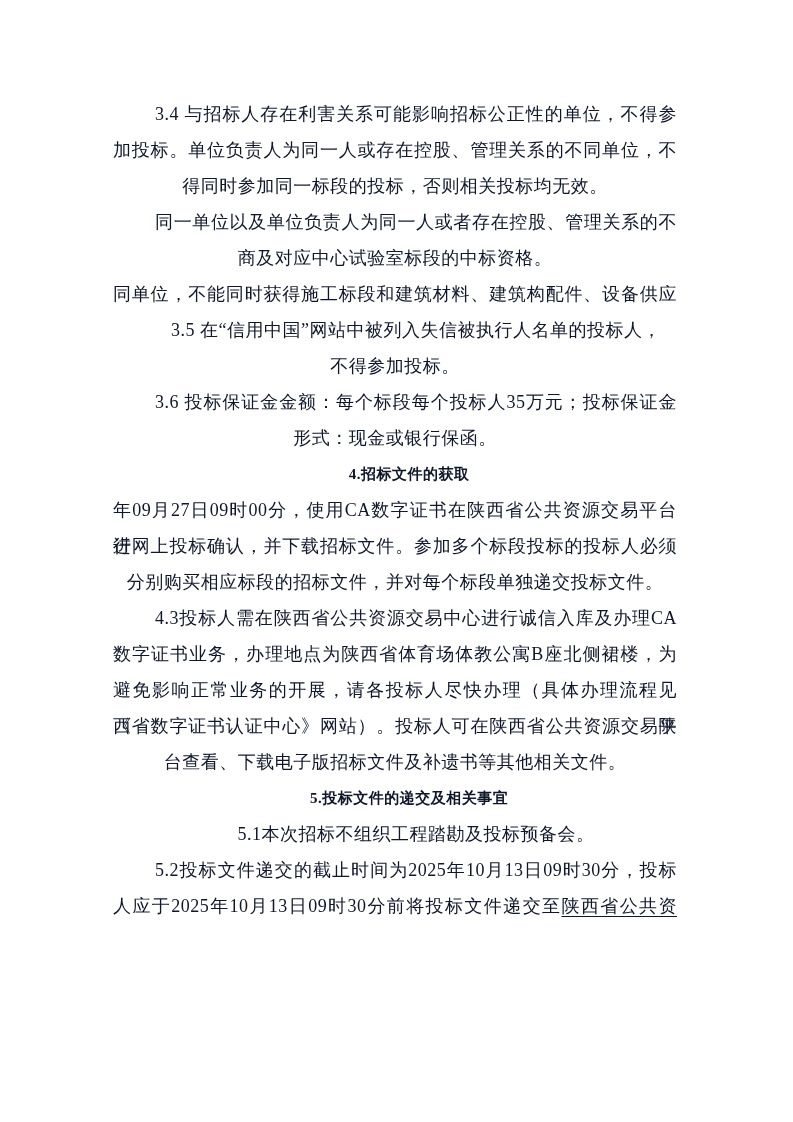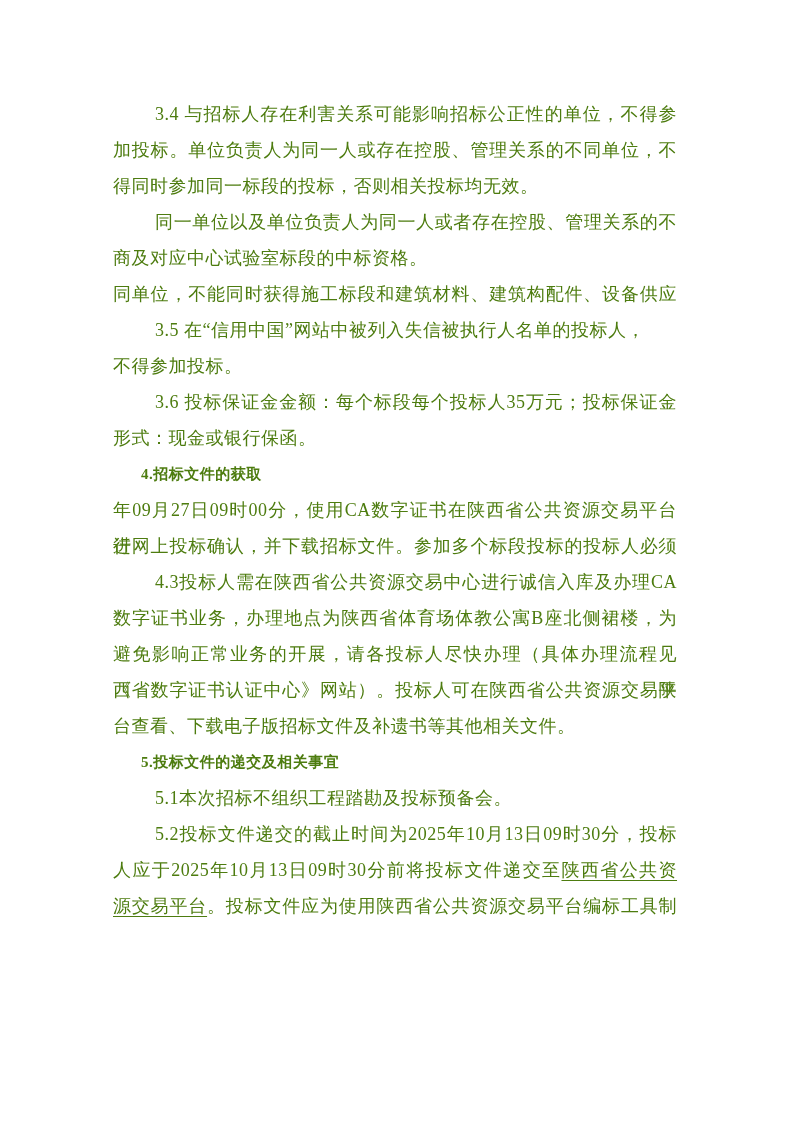--- a/index.html
+++ b/index.html
@@ -7,34 +7,34 @@
     padding: 0;
     background: #ffffff;
   }
   .page {
     position: relative;
     width: 793px;
     height: 1122px;
     background: #ffffff;
     overflow: hidden;
     font-family: "Liberation Serif", "DejaVu Serif", serif;
-    color: #4d7c0f;
+    color: #0f172a;
   }
   .textblock {
     position: absolute;
     left: 113px;
     top: 96px;
     width: 564px;
   }
   .ln {
     font-size: 18px;
     line-height: 36px;
     height: 36px;
     white-space: nowrap;
-    text-align: left;
+    text-align: center;
     letter-spacing: 0.5px;
   }
   
   .jst {
     white-space: normal;
     text-align: justify;
     text-align-last: justify;
   }
   
   .ind { padding-left: 42px; }
@@ -61,27 +61,27 @@
     <div class="ln ind jst">同一单位以及单位负责人为同一人或者存在控股、管理关系的不</div>
     <div class="ln">商及对应中心试验室标段的中标资格。</div>
     <div class="ln jst">同单位，不能同时获得施工标段和建筑材料、建筑构配件、设备供应</div>
     <div class="ln ind">3.5 在“信用中国”网站中被列入失信被执行人名单的投标人，</div>
     <div class="ln">不得参加投标。</div>
     <div class="ln ind jst">3.6 投标保证金金额：每个标段每个投标人35万元；投标保证金</div>
     <div class="ln">形式：现金或银行保函。</div>
     <div class="ln hd">4.招标文件的获取</div>
     <div class="ln jst">年09月27日09时00分，使用CA数字证书在陕西省公共资源交易平台进</div>
     <div class="ln jst">行网上投标确认，并下载招标文件。参加多个标段投标的投标人必须</div>
+    <div class="ln">分别购买相应标段的招标文件，并对每个标段单独递交投标文件。</div>
     <div class="ln ind jst">4.3投标人需在陕西省公共资源交易中心进行诚信入库及办理CA</div>
     <div class="ln jst">数字证书业务，办理地点为陕西省体育场体教公寓B座北侧裙楼，为</div>
     <div class="ln jst">避免影响正常业务的开展，请各投标人尽快办理（具体办理流程见《陕</div>
     <div class="ln jst">西省数字证书认证中心》网站）。投标人可在陕西省公共资源交易平</div>
     <div class="ln">台查看、下载电子版招标文件及补遗书等其他相关文件。</div>
     <div class="ln hd">5.投标文件的递交及相关事宜</div>
     <div class="ln ind">5.1本次招标不组织工程踏勘及投标预备会。</div>
     <div class="ln ind jst">5.2投标文件递交的截止时间为2025年10月13日09时30分，投标</div>
 
     <div class="ln jst"><span>人应于2025年10月13日09时30分前将投标文件递交至</span><span class="u">陕西省公共资</span></div>
 
-    <div class="ln jst"><span class="u">源交易平台</span><span>。投标文件应为使用陕西省公共资源交易平台编标工具制</span></div>
 
   </div>
 </div>
 
 </body></html>

